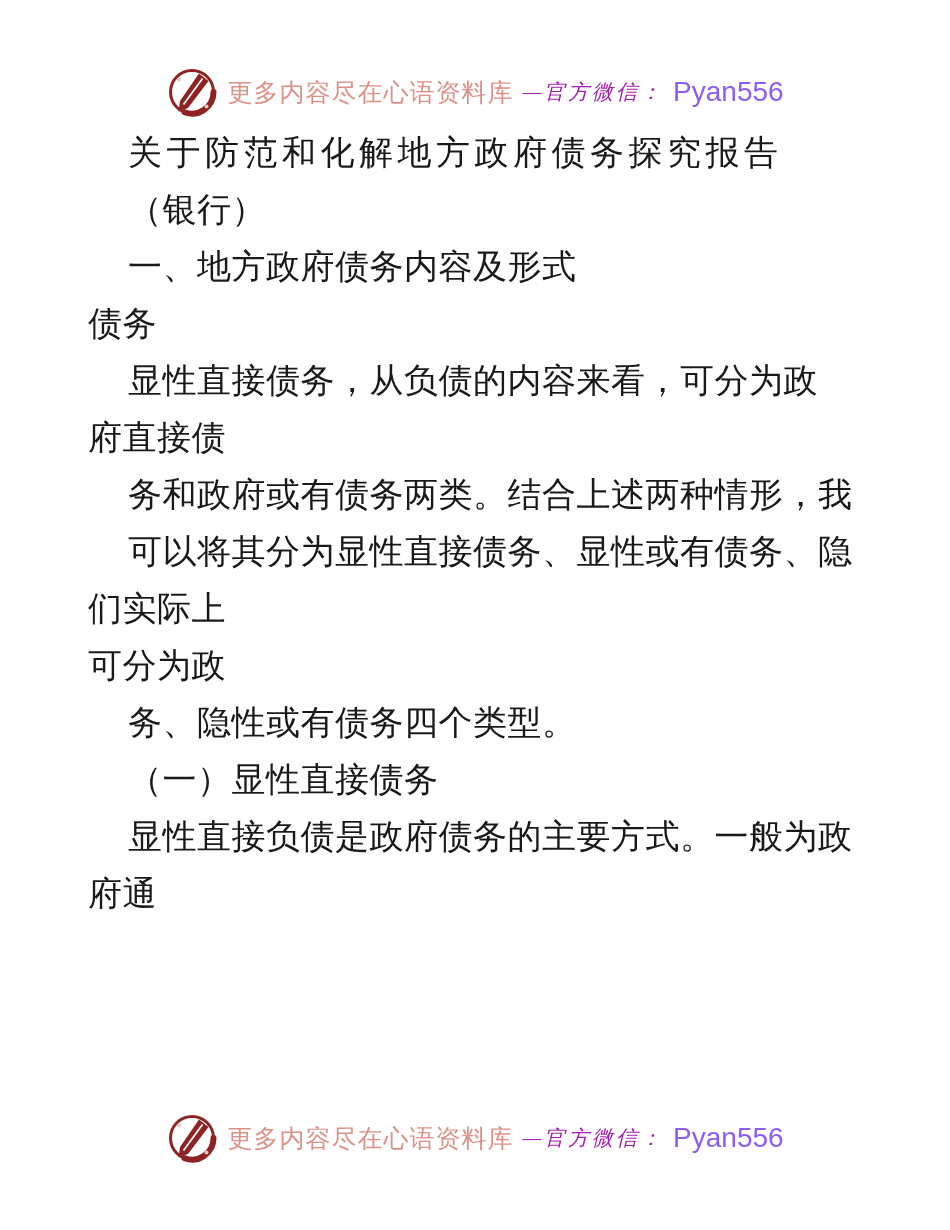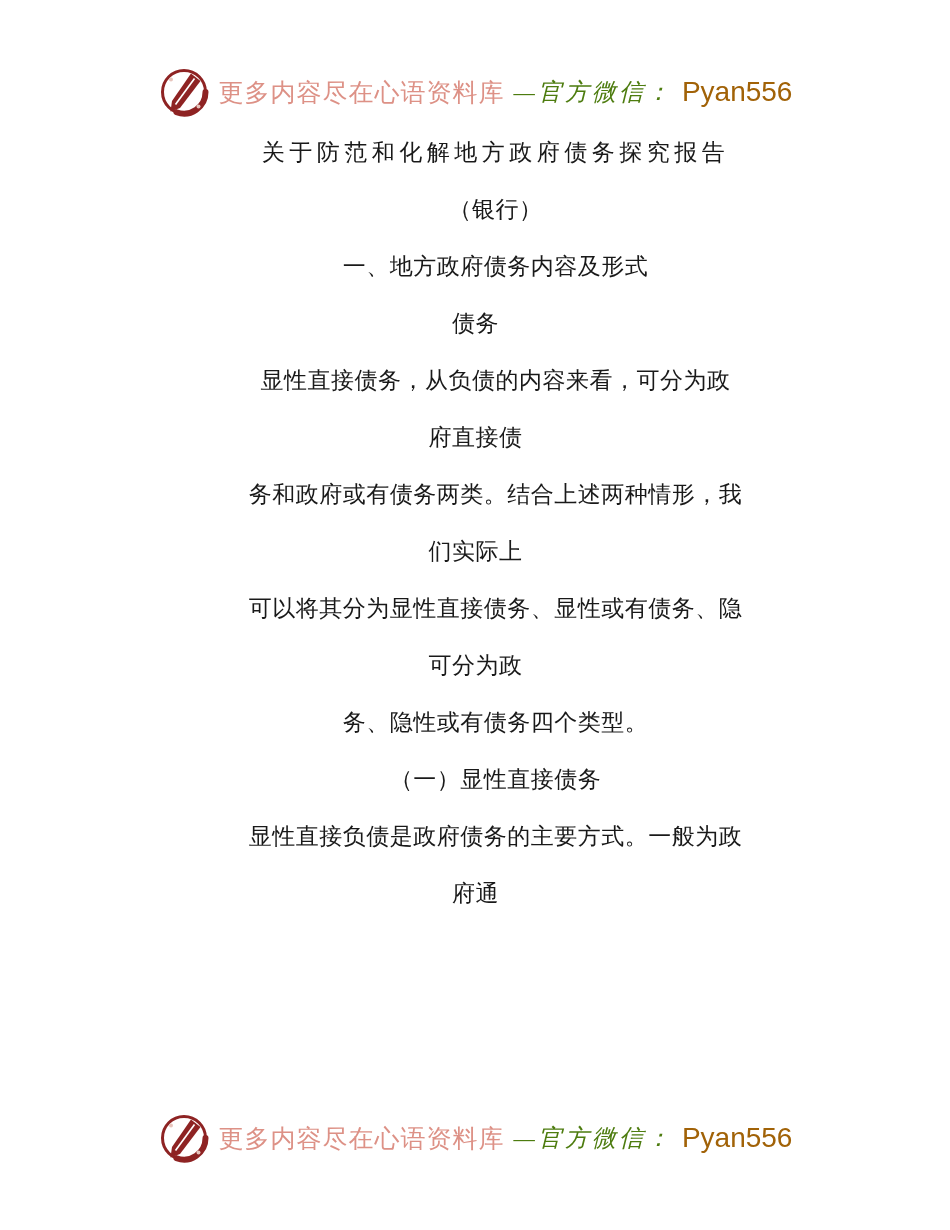--- a/index.html
+++ b/index.html
@@ -3,48 +3,47 @@
 <meta charset="utf-8">
 <style>
   html,body{margin:0;padding:0;background:#ffffff;}
   .page{
     position:relative;
     width:950px;height:1230px;
     background:#ffffff;
     margin:0 auto;
     overflow:hidden;
     font-family:"Liberation Serif","DejaVu Serif",serif;
-    text-align:center;
   }
   .brandbar{
     position:absolute;left:0;width:100%;
     display:flex;justify-content:center;align-items:center;
     gap:9px;white-space:nowrap;
   }
   .brandbar.top{top:64px;height:56px;}
   .brandbar.bottom{top:1110px;height:56px;}
   .logo{display:inline-flex;width:52px;height:52px;flex:0 0 auto;}
   .brand-site{
     color:#dd9186;font-size:25px;letter-spacing:1px;
     font-family:"Liberation Serif","DejaVu Serif",serif;
   }
   .brand-sep{
-    color:#4d7c0f;font-size:24px;font-style:italic;letter-spacing:3px;
+    color:#a21caf;font-size:21px;font-style:italic;letter-spacing:3px;
     font-family:"Liberation Serif","DejaVu Serif",serif;
   }
   .brand-id{
-    color:#a16207;font-size:28px;
+    color:#8b5cf6;font-size:28px;
     font-family:"Liberation Sans","DejaVu Sans",sans-serif;
   }
   .doc{
     position:absolute;left:88px;top:124px;width:775px;
     color:#191919;
   }
   .line{
-    height:57px;line-height:57px;font-size:23px;
+    height:57px;line-height:57px;font-size:34px;
     white-space:nowrap;letter-spacing:0.5px;
   }
   .line.indent{padding-left:40px;}
   .line.spread{letter-spacing:4.5px;}
 </style>
 </head>
 <body>
 
 <div class="page">
 
@@ -65,22 +64,22 @@
   </div>
 
   <div class="doc">
     <div class="line indent spread">关于防范和化解地方政府债务探究报告</div>
     <div class="line indent">（银行）</div>
     <div class="line indent">一、地方政府债务内容及形式</div>
     <div class="line">债务</div>
     <div class="line indent">显性直接债务，从负债的内容来看，可分为政</div>
     <div class="line">府直接债</div>
     <div class="line indent">务和政府或有债务两类。结合上述两种情形，我</div>
+    <div class="line indent">可以将其分为显性直接债务、显性或有债务、隐</div>
     <div class="line">们实际上</div>
-    <div class="line indent">可以将其分为显性直接债务、显性或有债务、隐</div>
     <div class="line">可分为政</div>
     <div class="line indent">务、隐性或有债务四个类型。</div>
     <div class="line indent">（一）显性直接债务</div>
     <div class="line indent">显性直接负债是政府债务的主要方式。一般为政</div>
     <div class="line">府通</div>
   </div>
 
   <div class="brandbar bottom">
     <span class="logo">
       <svg width="52" height="52" viewBox="0 0 52 52" xmlns="http://www.w3.org/2000/svg">

